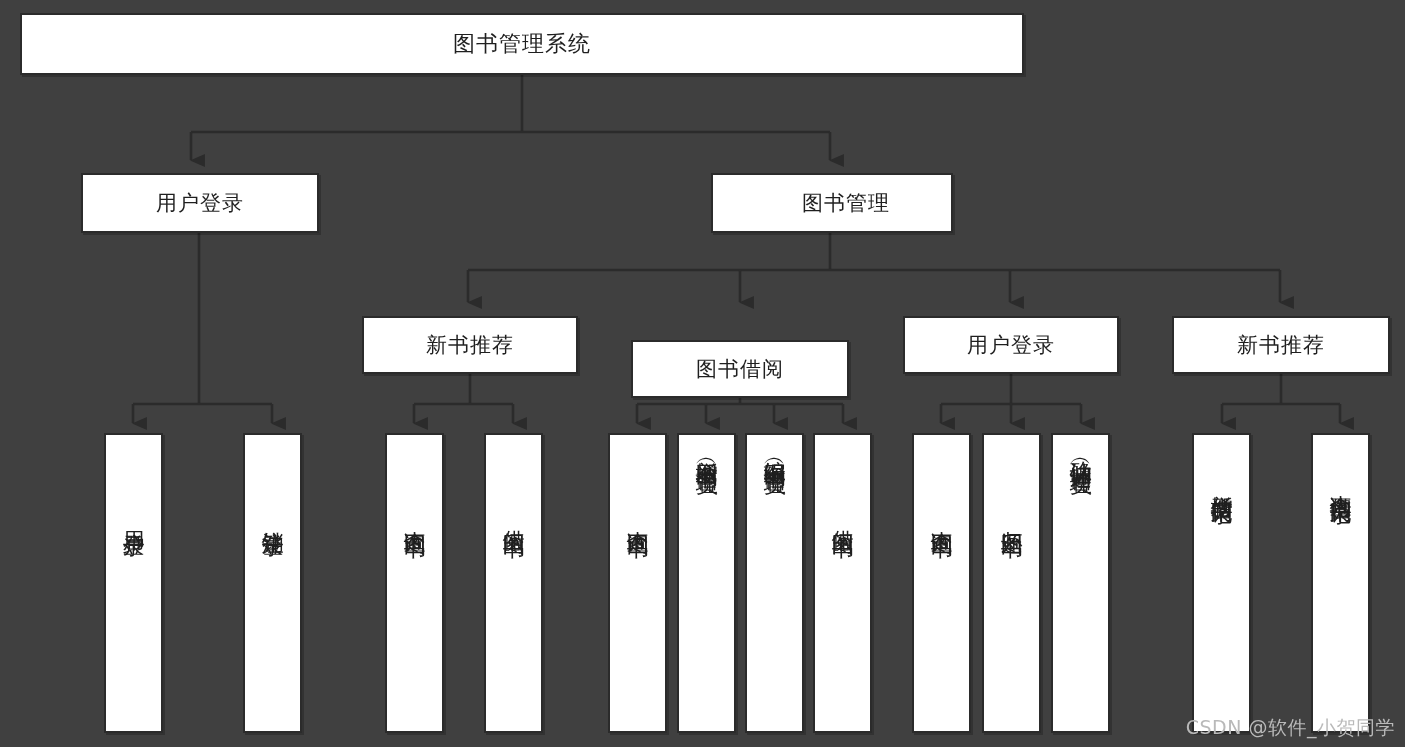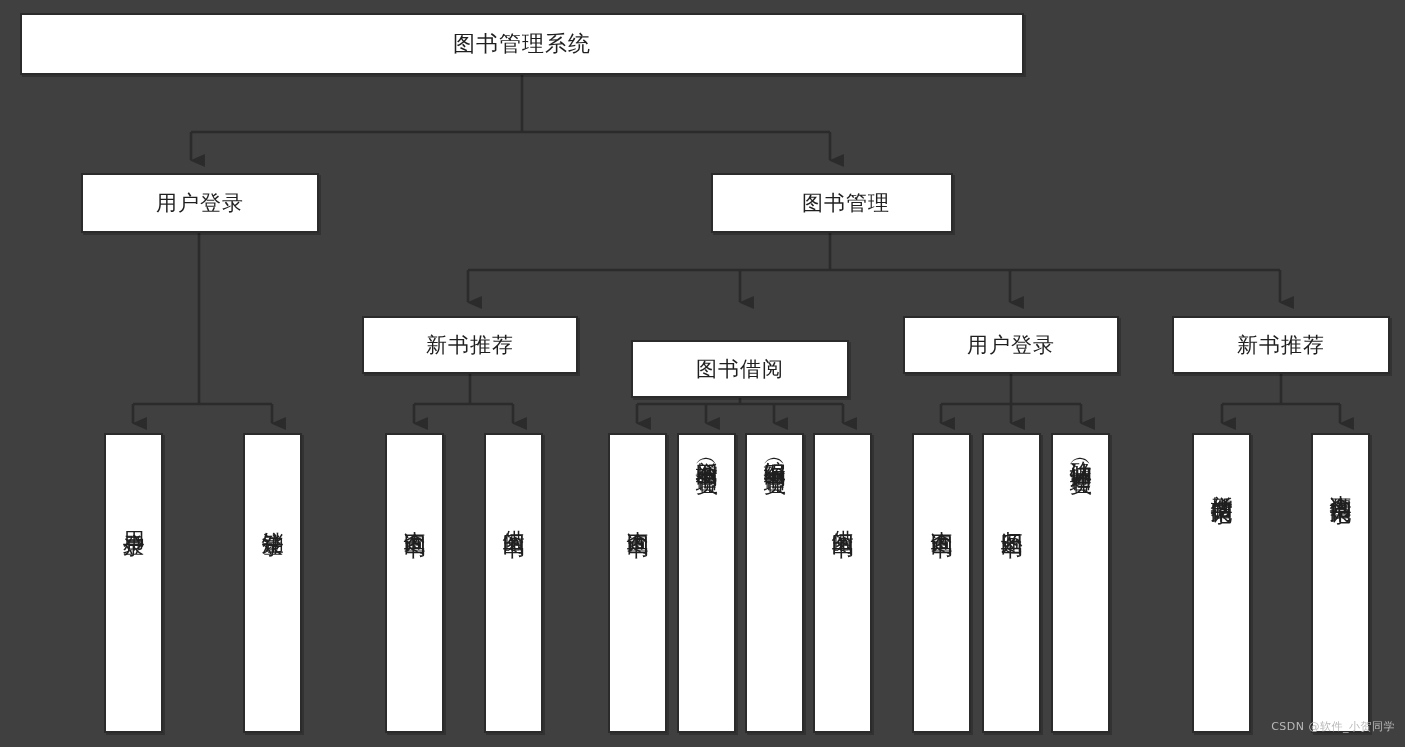--- a/index.html
+++ b/index.html
@@ -53,22 +53,22 @@
     text-orientation:upright;
     font-size:22px;
     line-height:1.12;
     letter-spacing:2px;
     white-space:normal;
     max-height:290px;
   }
   .watermark{
     position:absolute;
     right:10px;
-    bottom:13px;
-    font-size:11px;
+    bottom:6px;
+    font-size:19px;
     color:#b9b9b9;
     letter-spacing:0.5px;
     z-index:3;
     white-space:nowrap;
     text-align:right;
   }
 </style>
 </head>
 <body>
 

